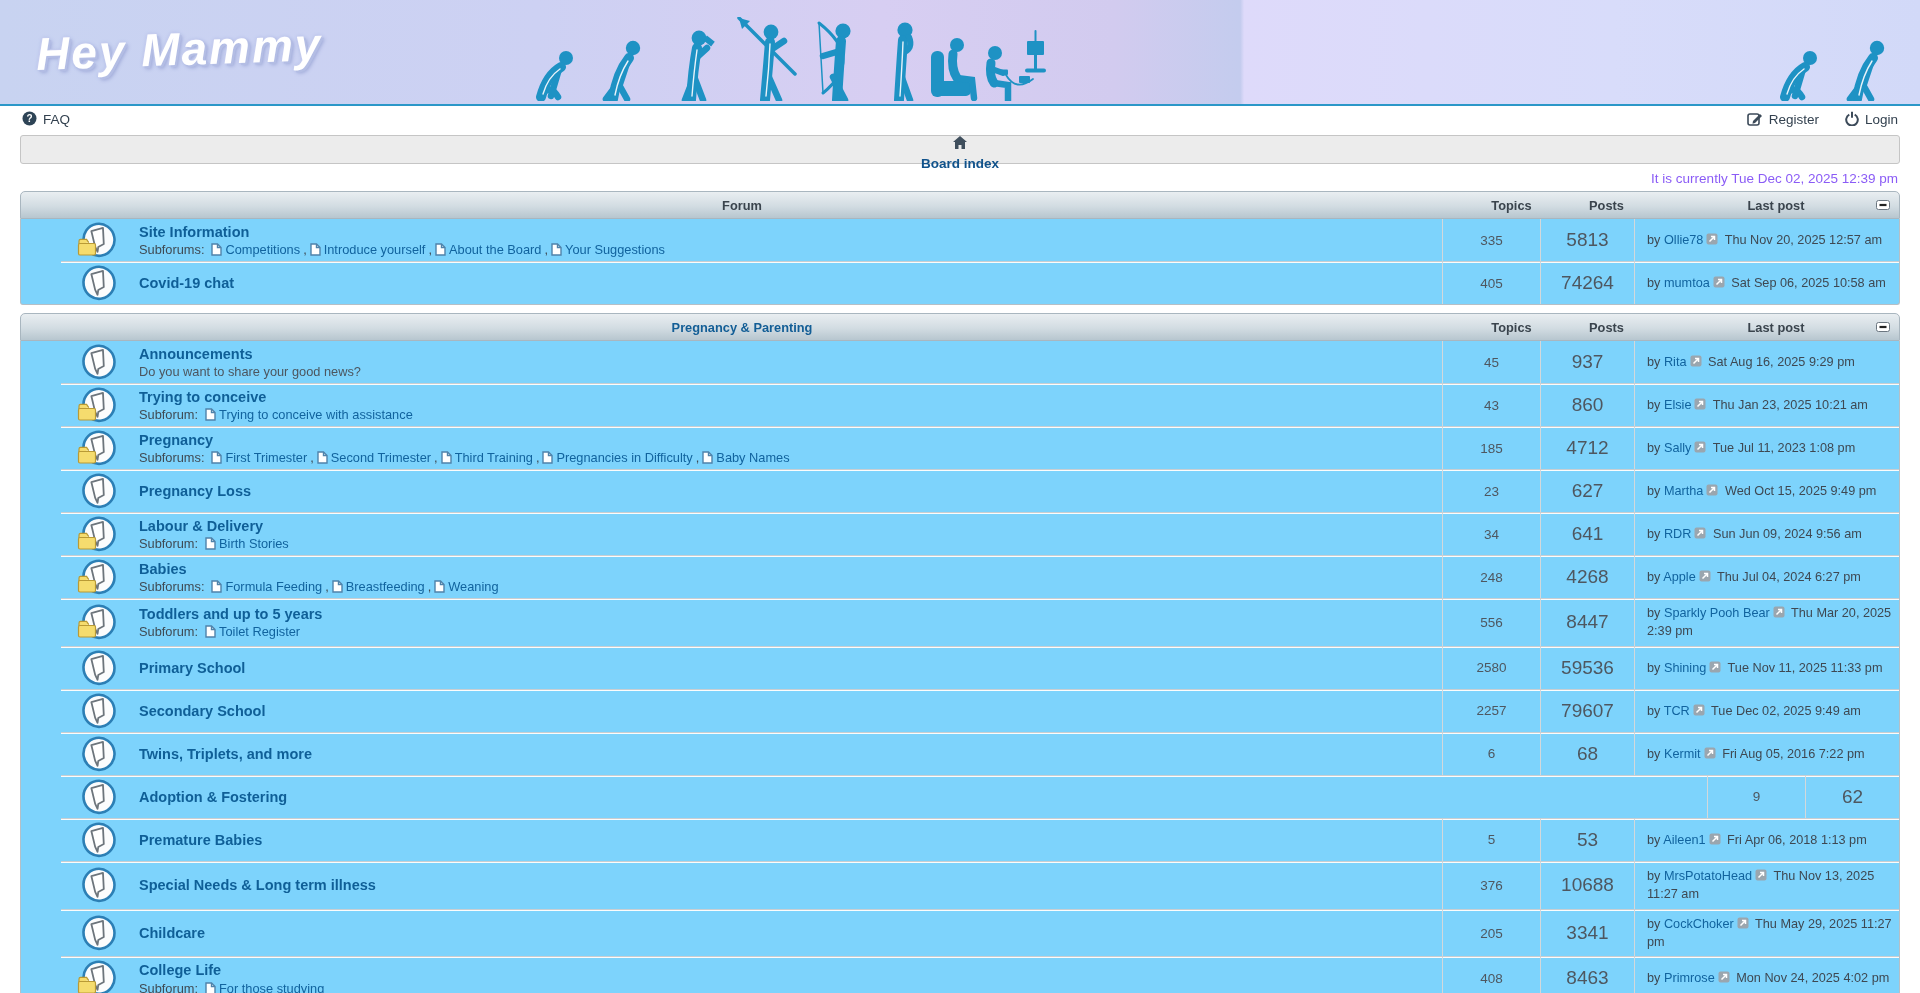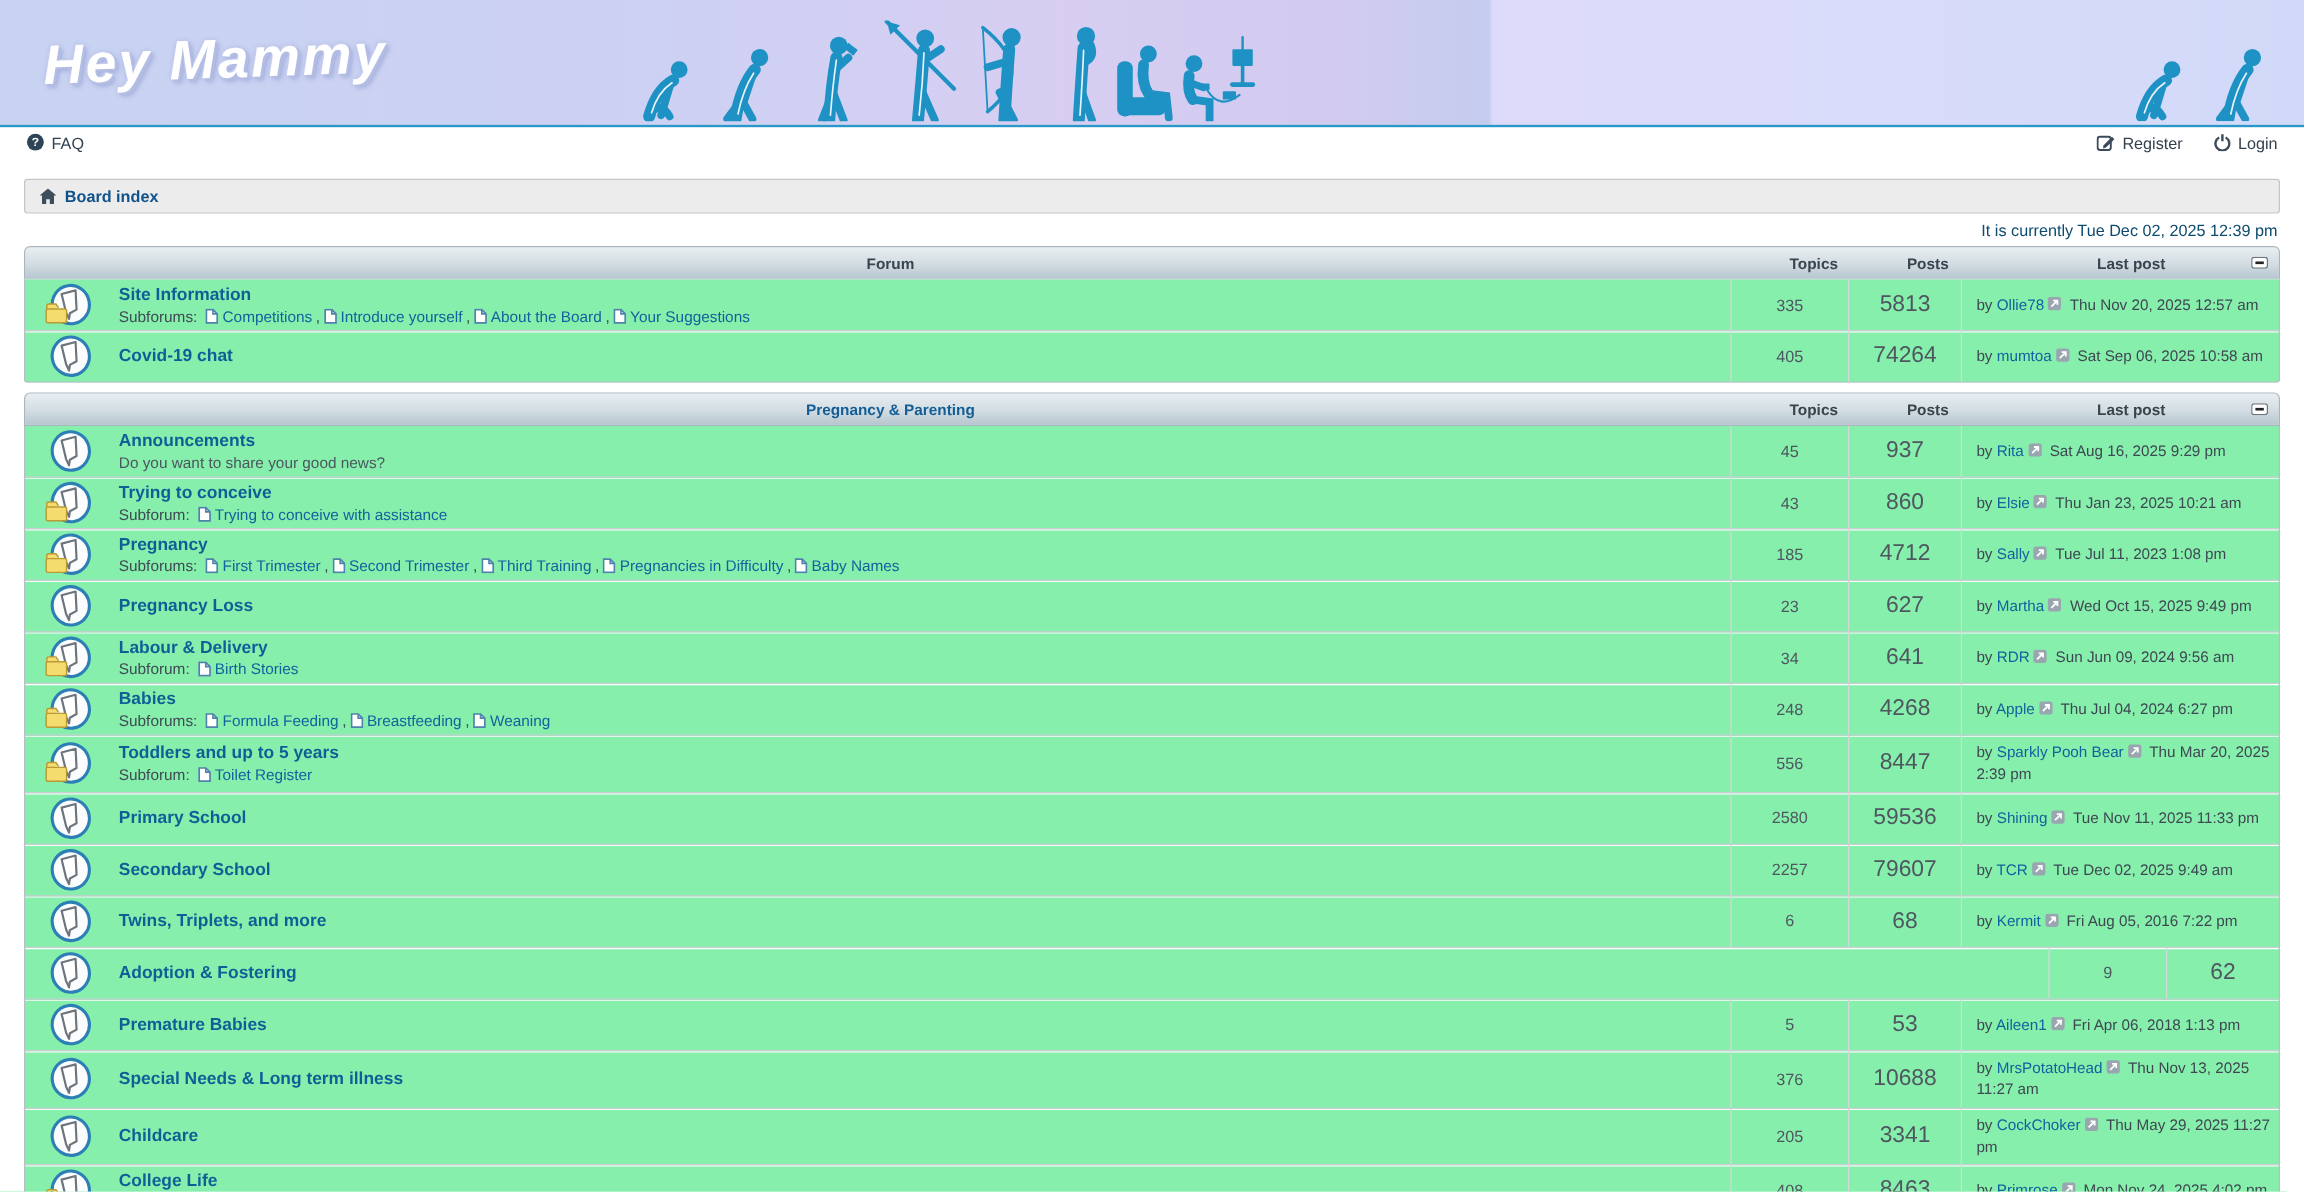--- a/index.html
+++ b/index.html
@@ -27,45 +27,45 @@
   .evo-right svg{display:block;width:514px;height:84px;}
   
   .topnav{
     height:27px;background:#fff;display:flex;align-items:center;
     justify-content:space-between;padding:0 22px;font-size:13.5px;color:#33414f;
   }
   .navlink{display:inline-flex;align-items:center;gap:6px;color:#33414f;cursor:pointer;text-decoration:none;}
   .navright{display:flex;align-items:center;gap:26px;margin-left:46px;}
   
   .crumbbar{
-    margin:16px 20px 0;height:27px;background:#ececec;
+    margin:2px 20px 0;height:27px;background:#ececec;
     border:1px solid #c5c5c5;border-radius:3px;
-    display:flex;align-items:center;padding:0 12px;gap:7px;
+    display:flex;align-items:center;padding:0 12px;gap:7px;flex-direction:column;
   }
   .crumb-link{font-size:13.5px;font-weight:bold;color:#10528b;text-decoration:none;cursor:pointer;}
   
-  .timebar{margin:7px 22px 5px;text-align:right;font-size:13.5px;color:#0c4a6e;}
+  .timebar{margin:7px 22px 5px;text-align:right;font-size:13.5px;color:#8b5cf6;}
   
   .wrap{margin:0 20px;}
   .section{margin-bottom:8px;}
   .sec-header{
     height:26px;display:flex;align-items:center;
     background:linear-gradient(#e9eef1 0%,#d2dce2 55%,#b7c6cf 100%);
     border:1px solid #a9b6bf;border-radius:5px 5px 0 0;
     font-size:12.8px;
   }
   .h-name{flex:1;text-align:center;}
   .h-topics{width:97px;text-align:center;}
   .h-posts{width:93px;text-align:center;}
   .h-last{width:246px;text-align:center;position:relative;}
   .hlabel{font-weight:bold;color:#3a444d;}
   .sec-title-plain{font-weight:bold;color:#3a444d;}
   .sec-title-link{font-weight:bold;color:#135e96;text-decoration:none;cursor:pointer;}
   .collapse-btn{position:absolute;right:9px;top:50%;transform:translateY(-50%);cursor:pointer;line-height:0;}
-  .rows{border:1px solid #b6bfc6;border-top:none;background:#86efac;border-radius:0 0 3px 3px;}
+  .rows{border:1px solid #b6bfc6;border-top:none;background:#7dd3fc;border-radius:0 0 3px 3px;padding-left:40px;}
   .frow{display:flex;min-height:40px;border-top:1px solid #c9ced2;box-shadow:inset 0 1px 0 #fbfcfc;}
   .frow:first-child{border-top:none;box-shadow:none;}
   .cell-name{flex:1;display:flex;align-items:center;padding:2px 8px 2px 14px;}
   .ficon{width:46px;height:38px;margin-right:18px;flex:0 0 auto;line-height:0;}
   .ntext{min-width:0;}
   .ftitle{font-size:14.5px;font-weight:bold;color:#0f5f97;text-decoration:none;cursor:pointer;display:inline-block;line-height:1.25;}
   .fdesc{font-size:12.8px;color:#4c565f;margin-top:1px;}
   .fsubs{font-size:12.8px;color:#3f4a53;margin-top:1px;display:flex;align-items:center;flex-wrap:wrap;gap:0 3px;}
   .sublink{color:#11639e;text-decoration:none;cursor:pointer;display:inline-flex;align-items:center;gap:3px;}
   .subcomma{color:#3f4a53;}

